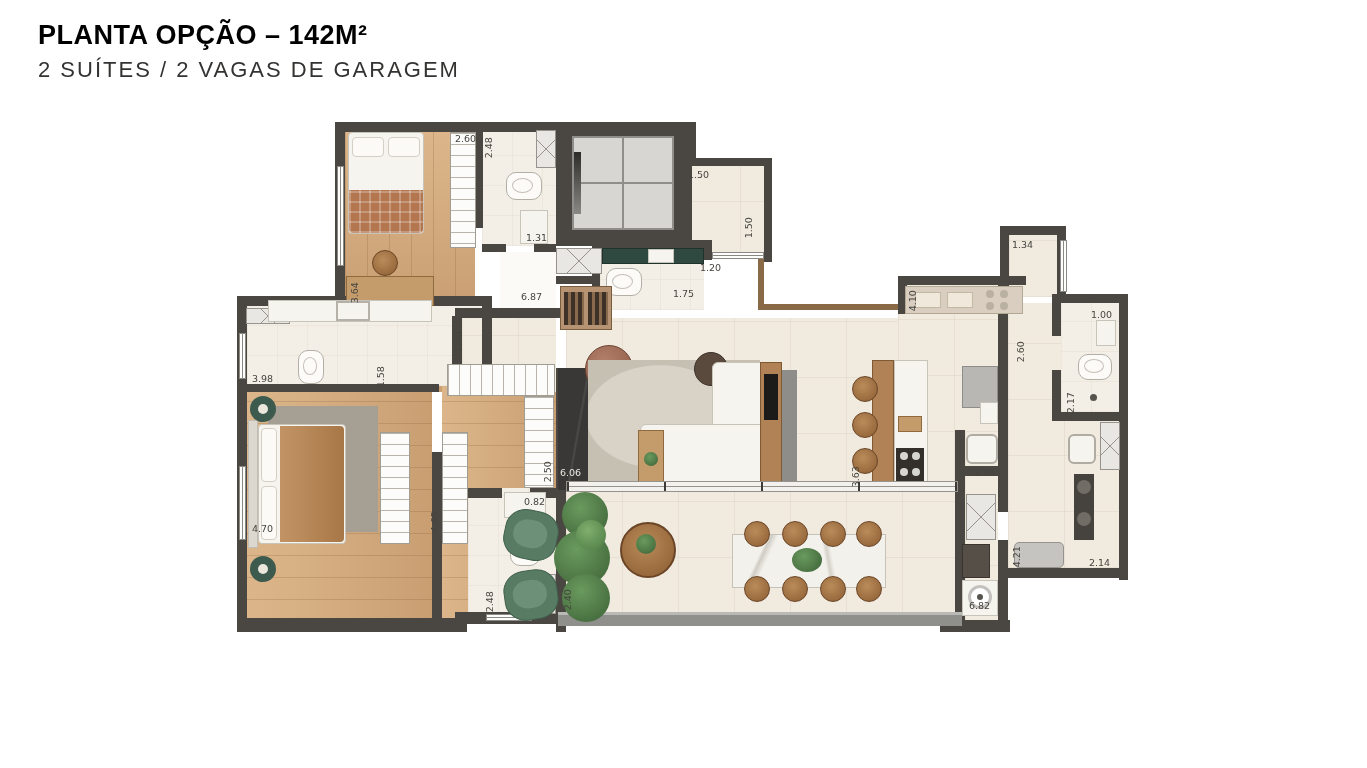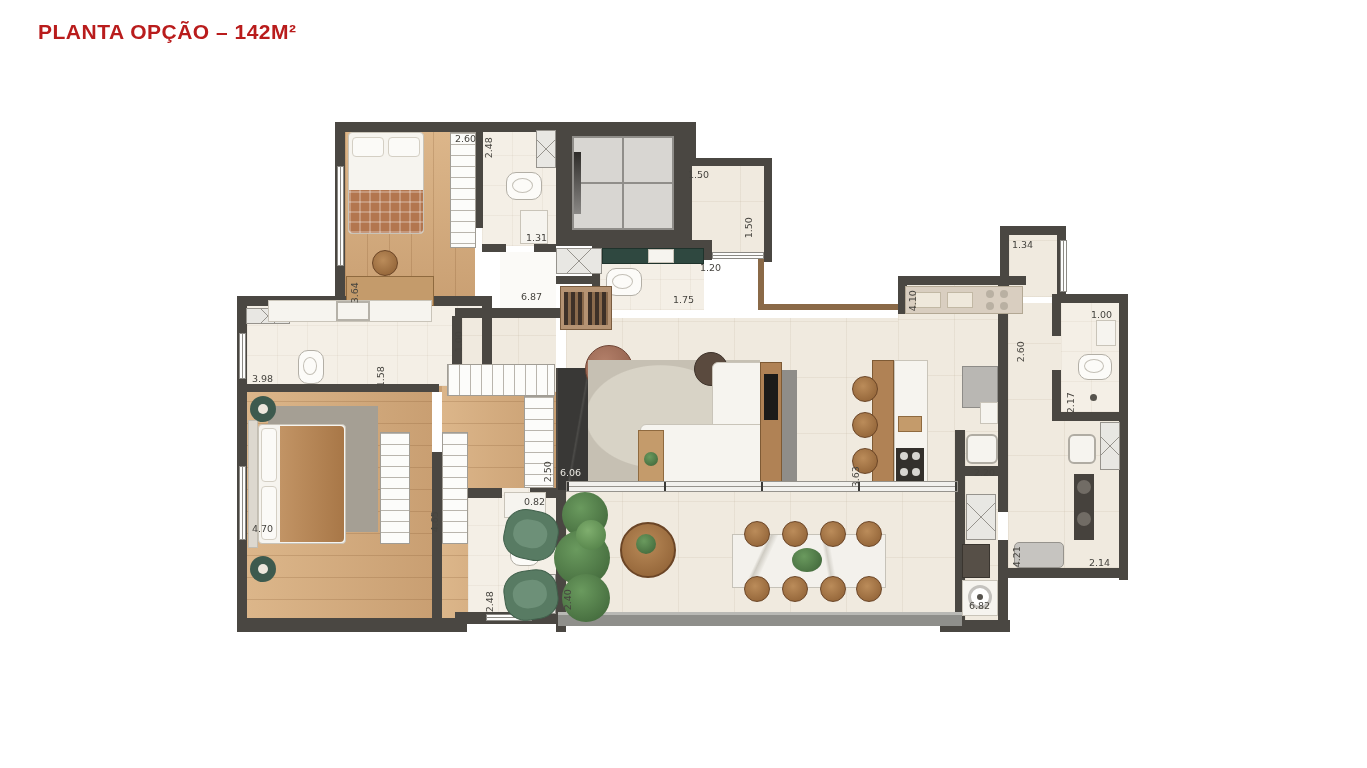--- a/index.html
+++ b/index.html
@@ -1,19 +1,19 @@
 <!DOCTYPE html>
 <html><head>
 <meta charset="utf-8">
 <style>
   html,body{margin:0;padding:0;background:#ffffff}
   #stage{position:relative;width:1367px;height:768px;background:#fff;overflow:hidden;
          font-family:"Liberation Sans",sans-serif}
   #stage *{position:absolute;box-sizing:border-box}
-  .title{left:38px;top:20px;font-size:21px;font-weight:800;letter-spacing:.5px;color:#b91c1c}
+  .title{left:38px;top:20px;font-size:27px;font-weight:800;letter-spacing:.5px;color:#000000}
   .subtitle{left:38px;top:57px;font-size:22px;font-weight:400;letter-spacing:2px;color:#343331}
   .wall{background:#4a4742}
   .sill{background:#8a6947}
   .winV{background:#fdfdfc;border:1px solid #8b8984;
         background-image:linear-gradient(90deg,transparent calc(50% - .5px),#8b8984 calc(50% - .5px) calc(50% + .5px),transparent 0)}
   .winH{background:#fdfdfc;border:1px solid #8b8984;
         background-image:linear-gradient(0deg,transparent calc(50% - .5px),#8b8984 calc(50% - .5px) calc(50% + .5px),transparent 0)}
   .fw{background:repeating-linear-gradient(90deg,rgba(120,75,35,.20) 0 1px,transparent 1px 22px),linear-gradient(#dcb68a,#c99f72)}
   .fwh{background:repeating-linear-gradient(0deg,rgba(120,75,35,.20) 0 1px,transparent 1px 22px),linear-gradient(90deg,#dcb68a,#c99f72)}
   .ft{background:repeating-linear-gradient(0deg,rgba(150,130,100,.10) 0 1px,transparent 1px 56px),
@@ -37,20 +37,21 @@
   .greenchair{background:#587b63;border:1px solid #41604c;border-radius:40%}
   .greenchair i{position:absolute;left:16%;top:18%;width:64%;height:60%;background:#6d9078;border-radius:45%}
   .plant{border-radius:50%;background:radial-gradient(circle at 40% 35%,#6a9a5e,#3c6136)}
   .woodbox{background:#c49b6b;border:1px solid #8f6a3f}
 </style>
 </head>
 <body>
 
 <div id="stage">
   <div class="title" style="position:absolute">PLANTA OPÇÃO – 142M²</div>
+  <div class="subtitle" style="position:absolute">2 SUÍTES / 2 VAGAS DE GARAGEM</div>
 
   <div id="plan" style="left:0;top:0;width:1367px;height:768px">
 
     <div class="fw" style="left:345px;top:132px;width:130px;height:176px"></div>
     <div class="fw" style="left:345px;top:308px;width:107px;height:84px"></div>
     <div class="fwh" style="left:247px;top:392px;width:185px;height:230px"></div>
     <div class="fwh" style="left:442px;top:364px;width:114px;height:258px"></div>
     <div class="fb" style="left:482px;top:130px;width:74px;height:116px"></div>
     <div class="fv" style="left:500px;top:252px;width:56px;height:60px"></div>
     <div class="fb" style="left:247px;top:306px;width:243px;height:80px"></div>
@@ -262,21 +263,21 @@
     <div class="round" style="left:1077px;top:480px;width:14px;height:14px;background:#716c65"></div>
     <div class="round" style="left:1077px;top:512px;width:14px;height:14px;background:#716c65"></div>
 
     <b class="dim" style="left:455px;top:134px">2.60</b>
     <b class="dim v" style="left:478px;top:143px">2.48</b>
     <b class="dim" style="left:526px;top:233px">1.31</b>
     <b class="dim v" style="left:344px;top:288px">3.64</b>
     <b class="dim" style="left:688px;top:170px">1.50</b>
     <b class="dim v" style="left:738px;top:223px">1.50</b>
     <b class="dim" style="left:700px;top:263px">1.20</b>
-    <b class="dim" style="left:673px;top:295px">1.75</b>
+    <b class="dim" style="left:673px;top:289px">1.75</b>
     <b class="dim" style="left:521px;top:292px">6.87</b>
     <b class="dim v" style="left:448px;top:337px">1.00</b>
     <b class="dim" style="left:252px;top:374px">3.98</b>
     <b class="dim v" style="left:370px;top:372px">1.58</b>
     <b class="dim v" style="left:902px;top:296px">4.10</b>
     <b class="dim" style="left:1012px;top:240px">1.34</b>
     <b class="dim v" style="left:1010px;top:347px">2.60</b>
     <b class="dim" style="left:1091px;top:310px">1.00</b>
     <b class="dim v" style="left:1060px;top:398px">2.17</b>
     <b class="dim" style="left:974px;top:468px">2.20</b>

